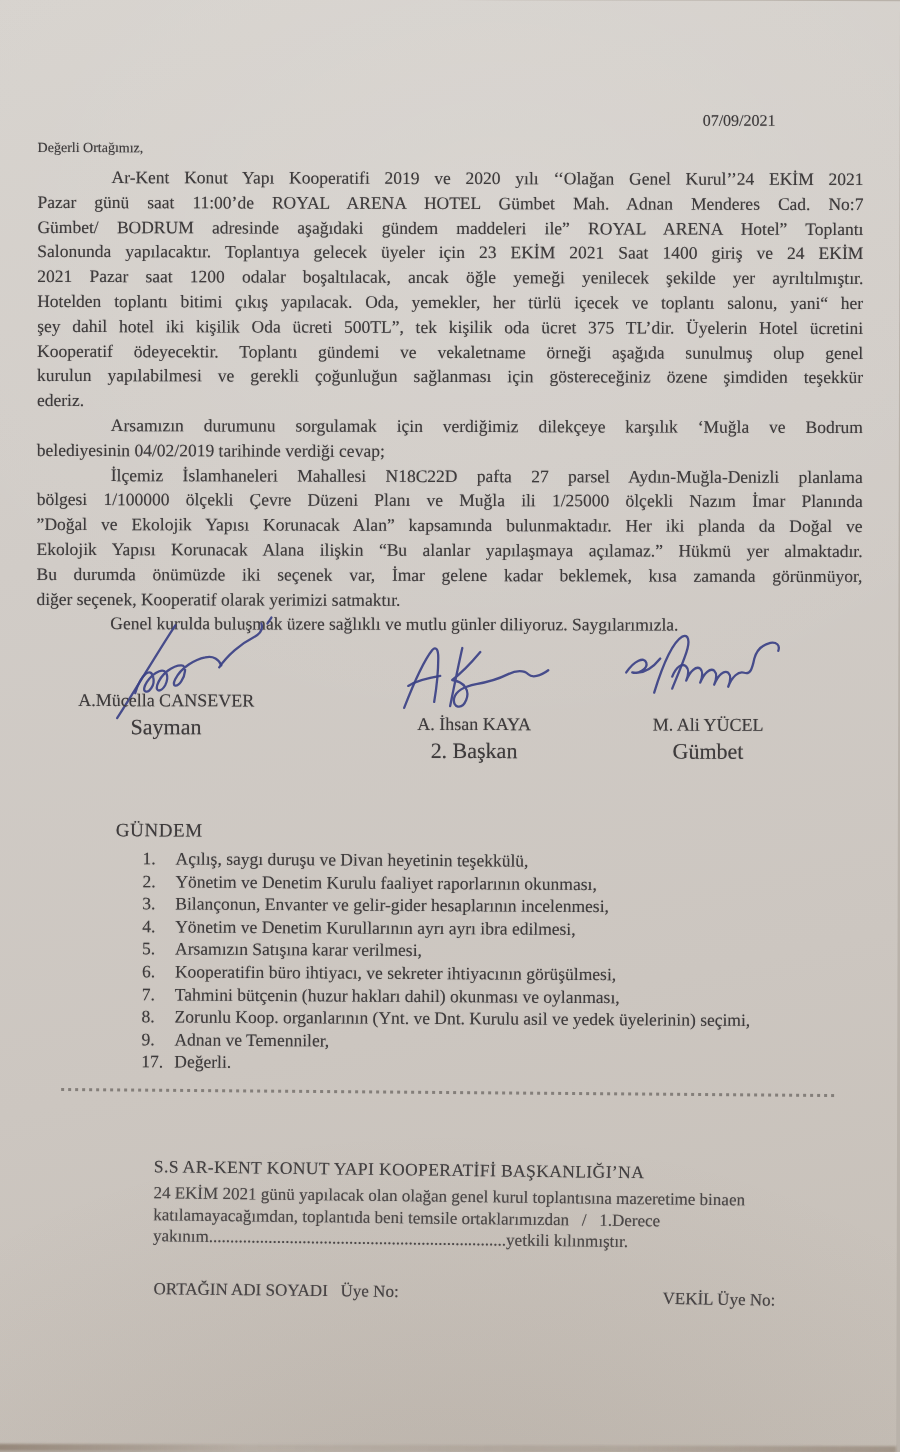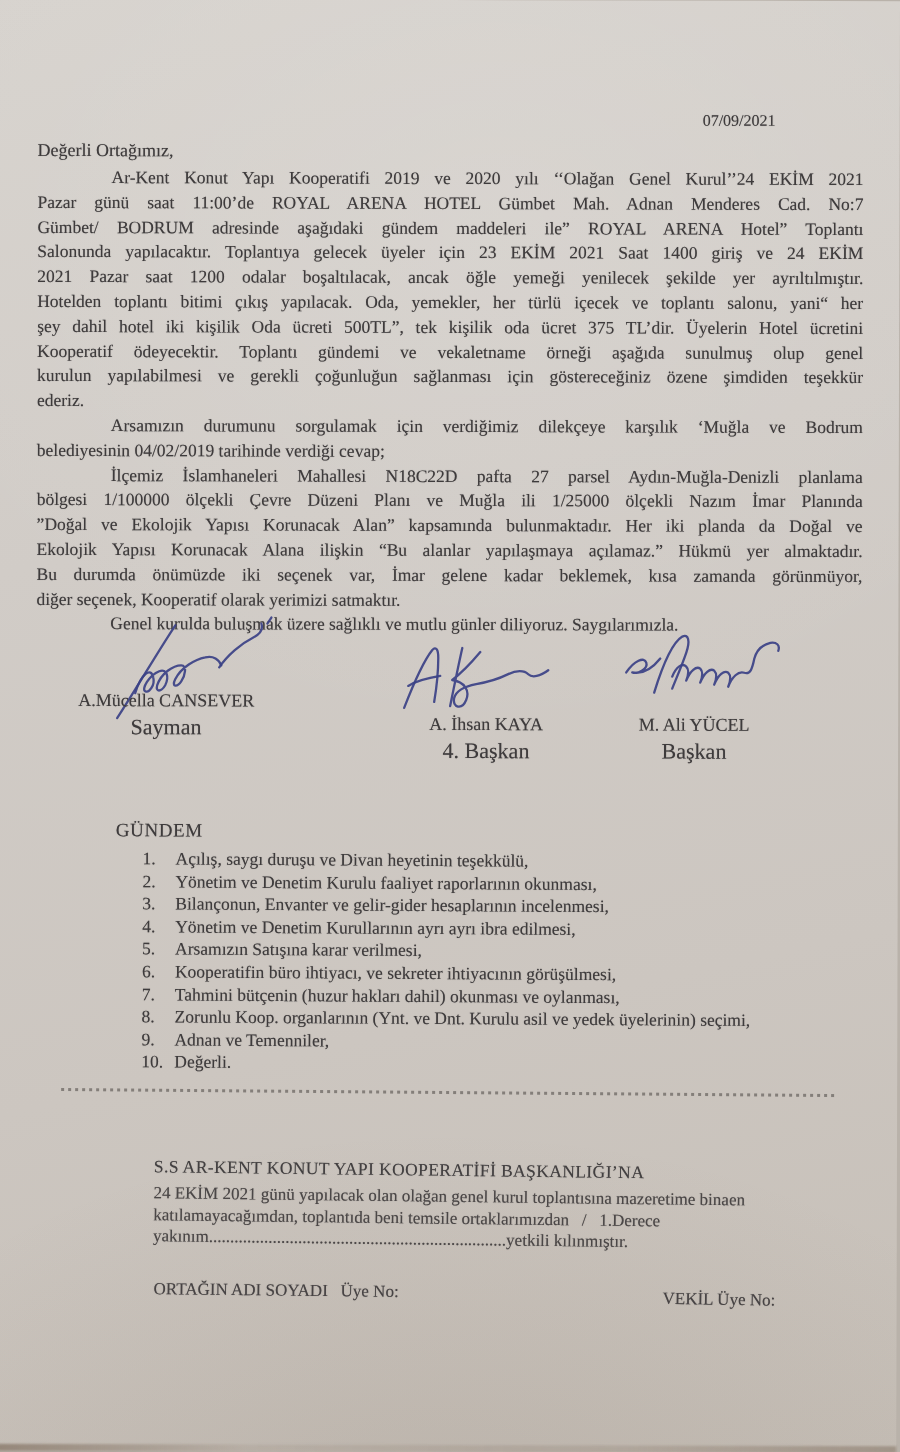--- a/index.html
+++ b/index.html
@@ -19,37 +19,37 @@
       radial-gradient(140% 55% at 50% 108%, rgba(92,74,58,0.12), rgba(0,0,0,0) 55%);
   }
   .bottom-edge {
     position:absolute; left:0; right:0; bottom:0; height:7px;
     background: linear-gradient(90deg, rgba(110,90,72,0.55), rgba(110,90,72,0.10) 28%, rgba(110,90,72,0.18) 70%, rgba(110,90,72,0.40));
     filter: blur(1px);
   }
   .ink { text-shadow: 0 0 0.8px rgba(62,59,60,0.5); }
 
   .date { position:absolute; left:703px; top:111px; width:140px; font-size:16px; }
-  .salutation { position:absolute; left:38px; top:141px; font-size:18px; }
+  .salutation { position:absolute; left:38px; top:141px; font-size:14px; }
 
   .body-text { position:absolute; left:38px; top:166px; width:826px; font-size:17.5px; line-height:24.8px; }
   .body-text .line { text-align:justify; }
   .body-text .line.jl { text-align-last:justify; }
   .body-text .line.first { text-indent:74px; }
 
   .sig-svg { position:absolute; }
   #sig1-svg { left:103px; top:616px; }
   #sig2-svg { left:398px; top:642px; }
   #sig3-svg { left:620px; top:628px; }
   .sig-block { position:absolute; text-align:center; }
   .sig-name { font-size:18px; }
   .sig-title { font-size:22px; margin-top:3px; }
   #sig1-block { left:62px;  top:691px; width:212px;text-align:center; }
-  #sig2-block { left:408px; top:714px; width:160px; }
-  #sig3-block { left:612px; top:714px; width:168px; }
+  #sig2-block { left:396px; top:714px; width:160px; }
+  #sig3-block { left:626px; top:714px; width:168px; }
 
   .agenda { position:absolute; left:118px; top:820px; transform:rotate(0.2deg); transform-origin:left top; }
   .agenda-heading { font-size:19px; letter-spacing:0.6px; }
   .agenda-list { margin-top:6px; margin-left:27px; font-size:17.5px; line-height:22.6px; }
   .agenda-item .num { display:inline-block; width:33px; }
 
   .separator {
     position:absolute; left:64px; top:1089px; width:774px; height:3px;
     background-image: repeating-linear-gradient(90deg, rgba(104,99,95,0.72) 0 3px, rgba(104,99,95,0) 3px 7px);
     transform: rotate(0.3deg); transform-origin:left top;
@@ -118,40 +118,40 @@
     <path d="M36,64 C44,38 54,14 64,8 C70,5 72,12 68,24 C64,36 58,50 54,60"></path>
     <path d="M54,48 C58,38 64,34 68,38 C71,41 70,47 68,52 C72,42 78,37 82,40 C85,43 84,49 82,54 C86,44 92,39 96,42 C99,45 98,51 96,56 C100,46 106,41 110,44 C113,47 112,53 110,58 C114,48 120,42 126,44 C132,46 134,40 136,30 C138,22 144,16 152,14 C158,13 162,16 160,22"></path>
   </svg>
 
   <div id="sig1-block" class="sig-block ink">
     <div class="sig-name">A.Mücella CANSEVER</div>
     <div class="sig-title">Sayman</div>
   </div>
   <div id="sig2-block" class="sig-block ink">
     <div class="sig-name">A. İhsan KAYA</div>
-    <div class="sig-title">4. Başkan</div>
+    <div class="sig-title">2. Başkan</div>
   </div>
   <div id="sig3-block" class="sig-block ink">
     <div class="sig-name">M. Ali YÜCEL</div>
-    <div class="sig-title">Başkan</div>
+    <div class="sig-title">Gümbet</div>
   </div>
 
   <div class="agenda ink">
     <div class="agenda-heading">GÜNDEM</div>
     <div class="agenda-list">
         <div class="agenda-item"><span class="num">1.</span><span class="txt">Açılış, saygı duruşu ve Divan heyetinin teşekkülü,</span></div>
         <div class="agenda-item"><span class="num">2.</span><span class="txt">Yönetim ve Denetim Kurulu faaliyet raporlarının okunması,</span></div>
         <div class="agenda-item"><span class="num">3.</span><span class="txt">Bilançonun, Envanter ve gelir-gider hesaplarının incelenmesi,</span></div>
         <div class="agenda-item"><span class="num">4.</span><span class="txt">Yönetim ve Denetim Kurullarının ayrı ayrı ibra edilmesi,</span></div>
         <div class="agenda-item"><span class="num">5.</span><span class="txt">Arsamızın Satışına karar verilmesi,</span></div>
         <div class="agenda-item"><span class="num">6.</span><span class="txt">Kooperatifin büro ihtiyacı, ve sekreter ihtiyacının görüşülmesi,</span></div>
         <div class="agenda-item"><span class="num">7.</span><span class="txt">Tahmini bütçenin (huzur hakları dahil) okunması ve oylanması,</span></div>
         <div class="agenda-item"><span class="num">8.</span><span class="txt">Zorunlu Koop. organlarının (Ynt. ve Dnt. Kurulu asil ve yedek üyelerinin) seçimi,</span></div>
         <div class="agenda-item"><span class="num">9.</span><span class="txt">Adnan ve Temenniler,</span></div>
-        <div class="agenda-item"><span class="num">10.</span><span class="txt">Değerli.</span></div>
+        <div class="agenda-item"><span class="num">17.</span><span class="txt">Değerli.</span></div>
       </div>
   </div>
 
   <div class="separator"></div>
 
   <div class="proxy ink">
     <div class="proxy-heading">S.S AR-KENT KONUT YAPI KOOPERATİFİ BAŞKANLIĞI’NA</div>
     <div class="proxy-lines"><div class="pline">24 EKİM 2021 günü yapılacak olan olağan genel kurul toplantısına mazeretime binaen</div><div class="pline">katılamayacağımdan, toplantıda beni temsile ortaklarımızdan   /   1.Derece</div><div class="pline">yakınım......................................................................yetkili kılınmıştır.</div></div>
   </div>
   <div class="member-label ink">ORTAĞIN ADI SOYADI   Üye No:</div>

